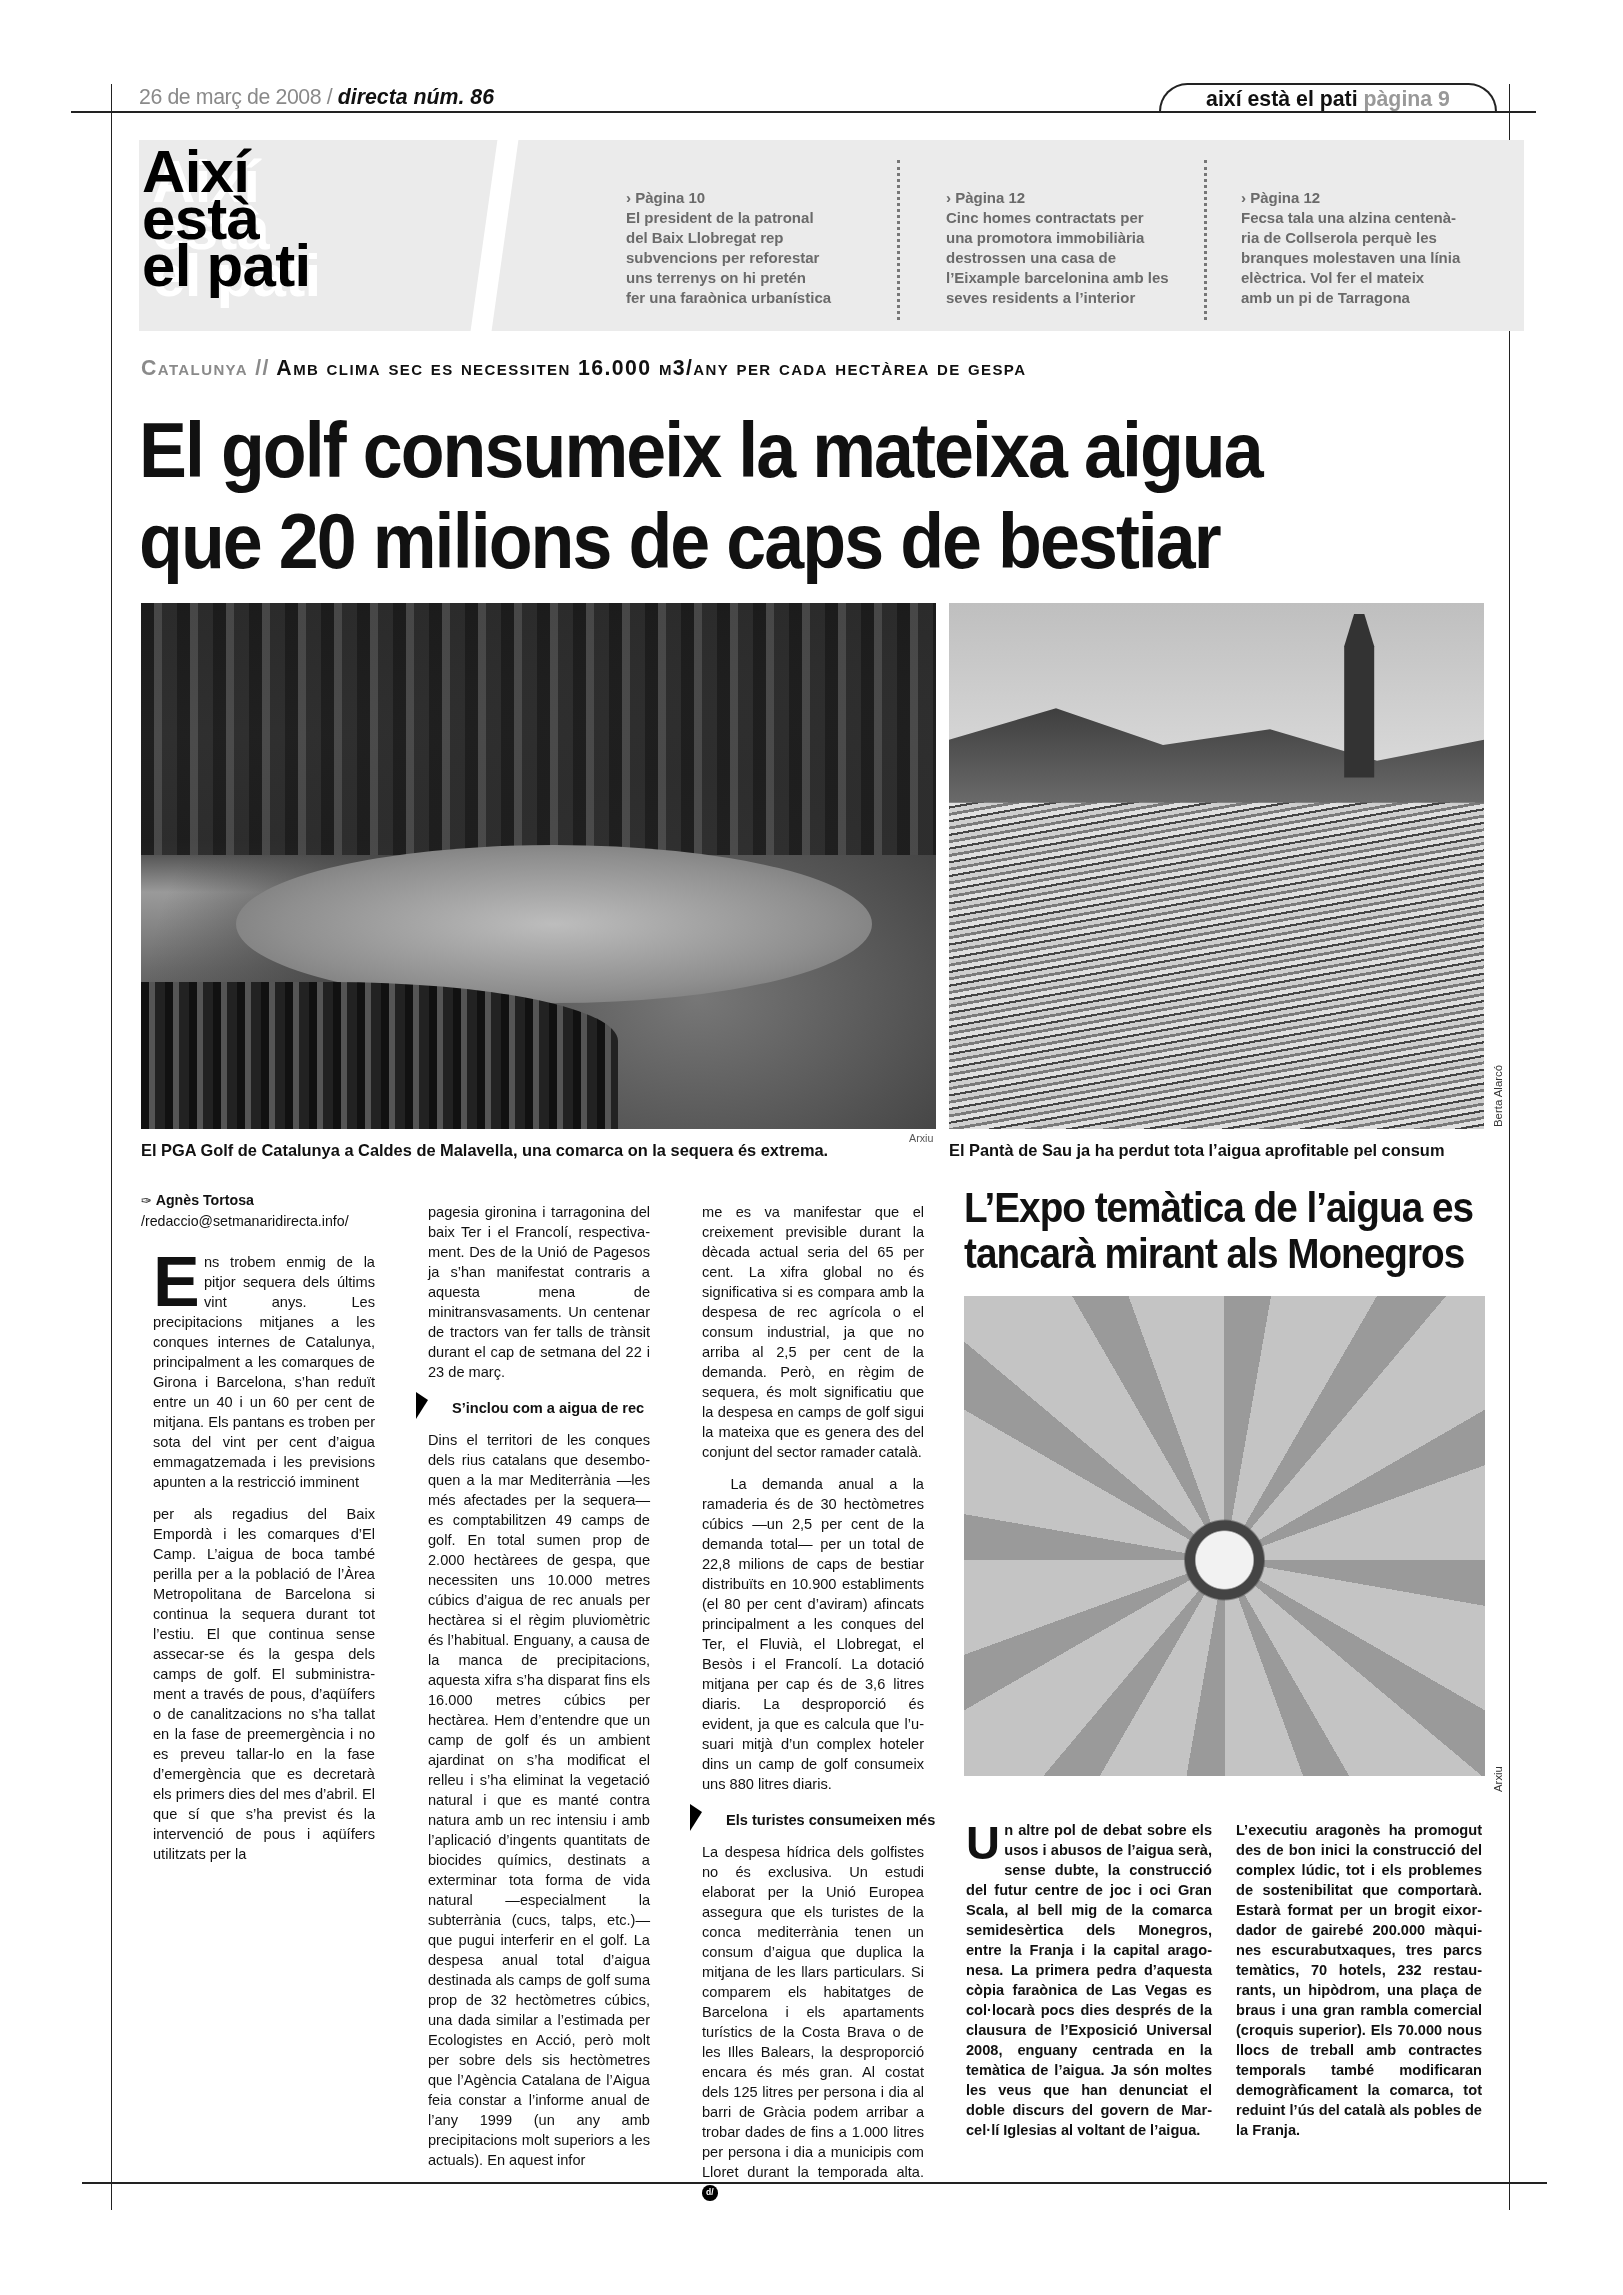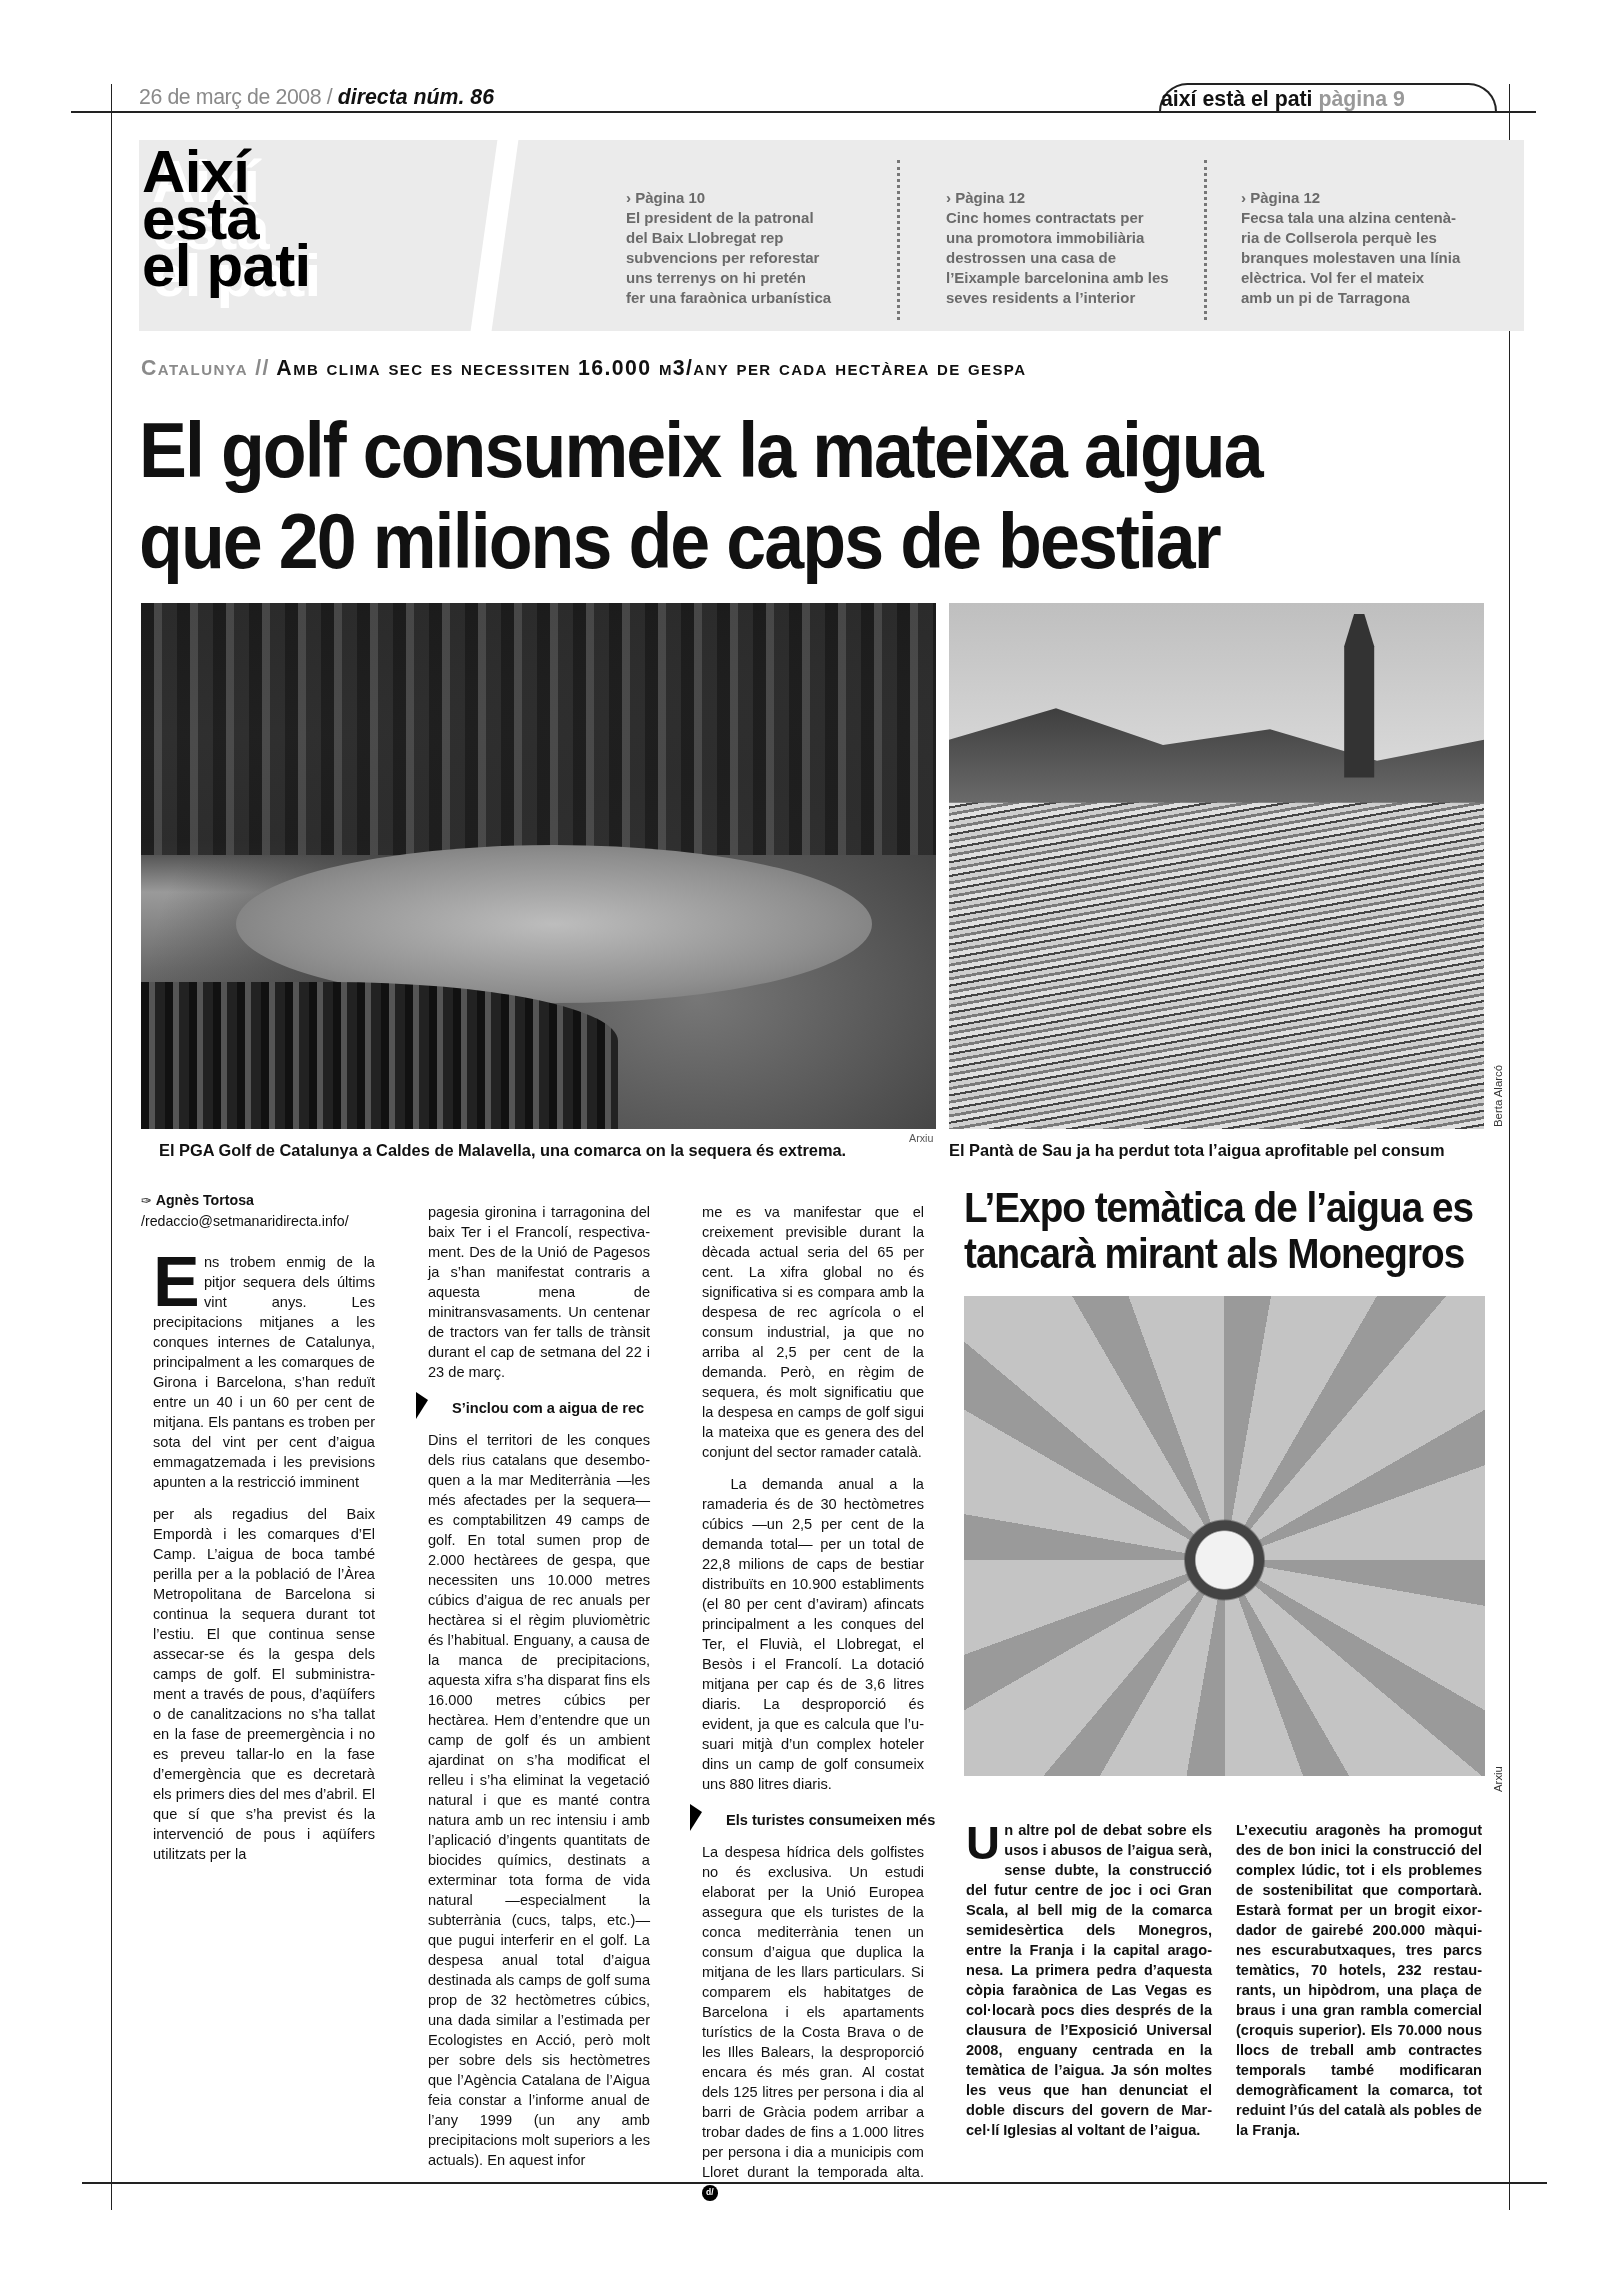--- a/index.html
+++ b/index.html
@@ -7,21 +7,21 @@
          font-family:"Liberation Sans", sans-serif; color:#111; }
   .abs { position:absolute; }
 
   
   .hline { position:absolute; height:2.1px; background:#222; }
   .vline { position:absolute; width:1.4px; background:#222; }
 
   
   .hdr-date { left:139px; top:85px; font-size:21.3px; color:#8a8a8a; font-family:"Liberation Sans Narrow","Liberation Sans",sans-serif; letter-spacing:-0.4px; }
   .hdr-date b { color:#111; font-style:italic; font-weight:900; letter-spacing:0; }
-  .hdr-tab { left:1159px; top:83px; width:334px; height:28.4px; border:2.1px solid #222; border-bottom:none; border-radius:28.4px 28.4px 0 0; text-align:left; font-size:21.3px; font-weight:bold; line-height:28.4px; }
+  .hdr-tab { left:1159px; top:83px; width:334px; height:28.4px; border:2.1px solid #222; border-bottom:none; border-radius:28.4px 28.4px 0 0; text-align:center; font-size:21.3px; font-weight:bold; line-height:28.4px; }
   .hdr-tab span.gray { color:#999; }
 
   
   .band { left:139px; top:140px; width:1385px; height:191px; background:#ebebeb; }
   .band-title { left:142px; top:148px; font-size:60px; font-weight:900; line-height:47px; color:#000;
                 text-shadow:10px 10px 0 #fff; letter-spacing:-0.7px; }
   .band-slash { left:484px; top:140px; width:21.3px; height:191px; background:#fff; transform:skewX(-8deg); }
   .teaser { top:188px; width:242px; font-size:15px; line-height:20px; color:#6a6a6a; font-weight:bold; font-family:"Liberation Sans Narrow","Liberation Sans",sans-serif; }
   .teaser .pg { display:block; }
   .dots { top:160px; width:0; height:160px; border-left:3.6px dotted #777; }
@@ -143,21 +143,21 @@
   <div class="green"></div>
   <div class="water"></div>
 </div>
 <div class="abs photo sau">
   <div class="sky"></div>
   <div class="hill"></div>
   <div class="tower"></div>
 </div>
 <div class="abs credit-v" style="left:1492px; top:1127px;">Berta Alarcó</div>
 
-<div class="abs caption" style="left:159px;">El PGA Golf de Catalunya a Caldes de Malavella, una comarca on la sequera és extrema.</div>
+<div class="abs caption" style="left:141px;">El PGA Golf de Catalunya a Caldes de Malavella, una comarca on la sequera és extrema.</div>
 <div class="abs credit" style="left:909px; top:1132px;">Arxiu</div>
 <div class="abs caption" style="left:949px;">El Pantà de Sau ja ha perdut tota l’aigua aprofitable pel consum</div>
 
 <div class="abs col" style="left:141px; top:1190px; width:246px;">
   <div class="byline">
     <span style="font-size:12.8px;">✑</span>
     <b>Agnès Tortosa</b>
   </div>
   <div class="byline" style="margin-bottom:21.3px;">/redaccio@setmanaridirecta.info/</div>
   <p>

